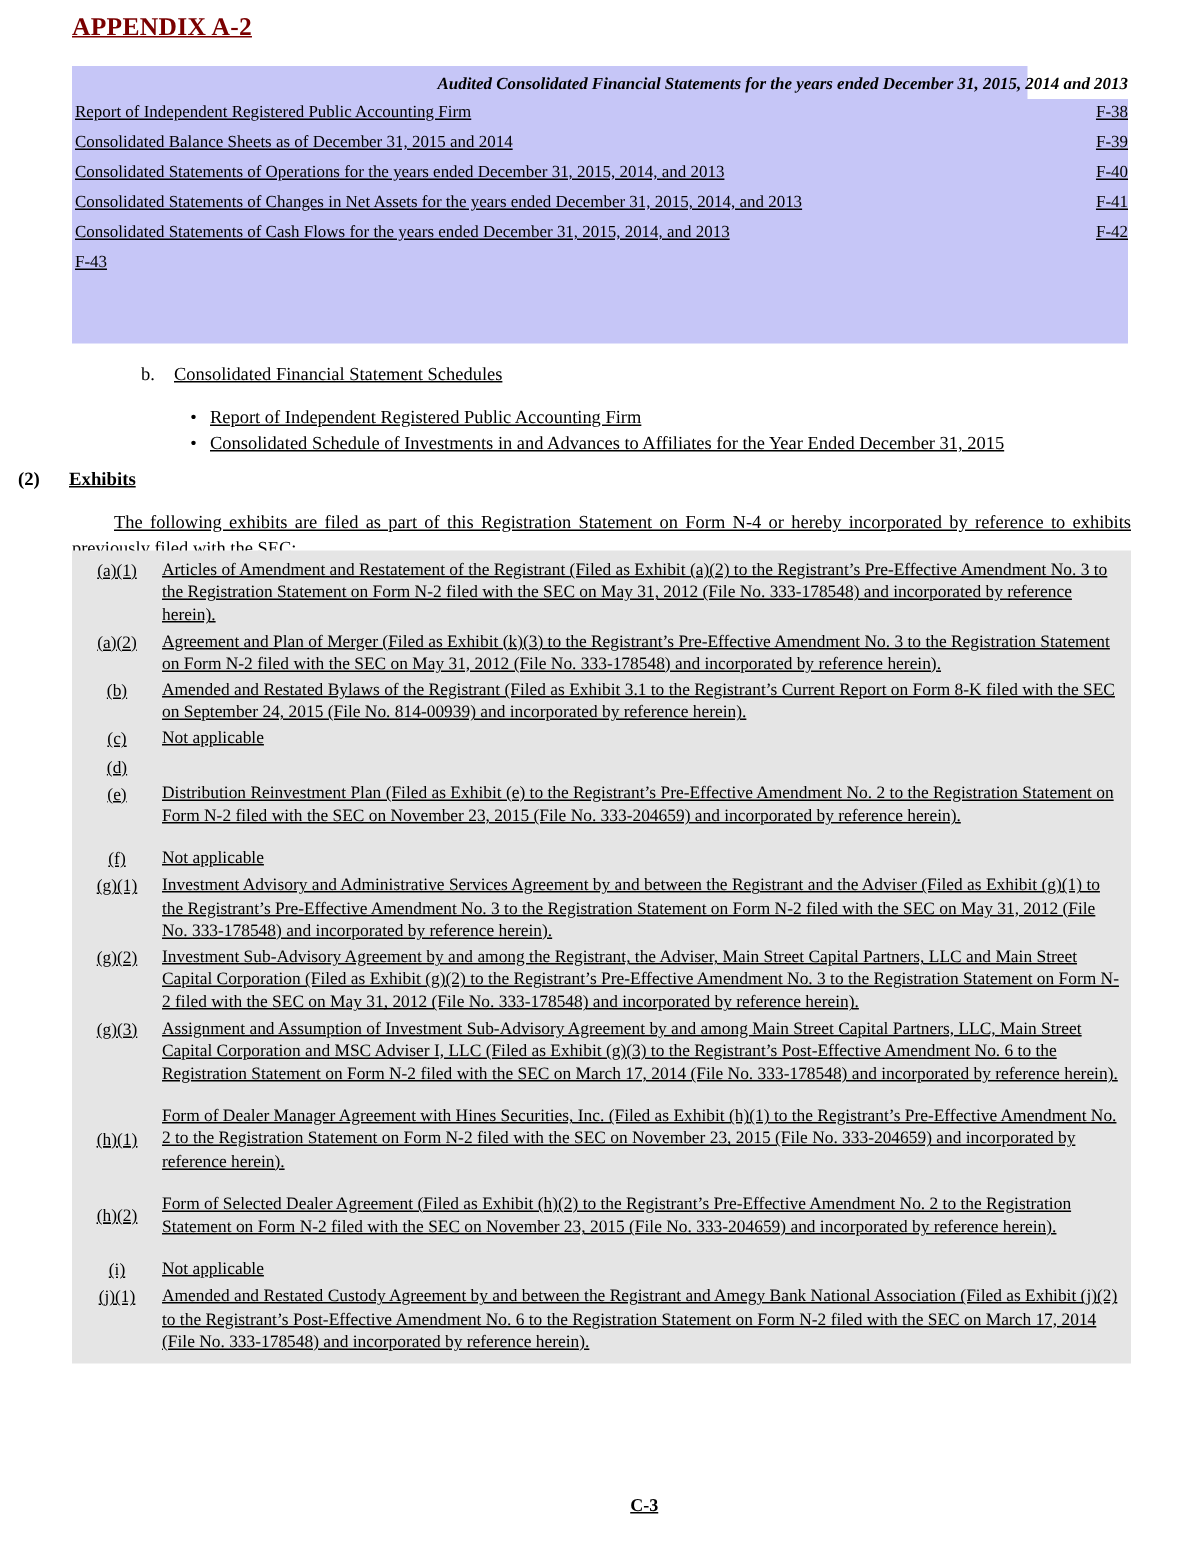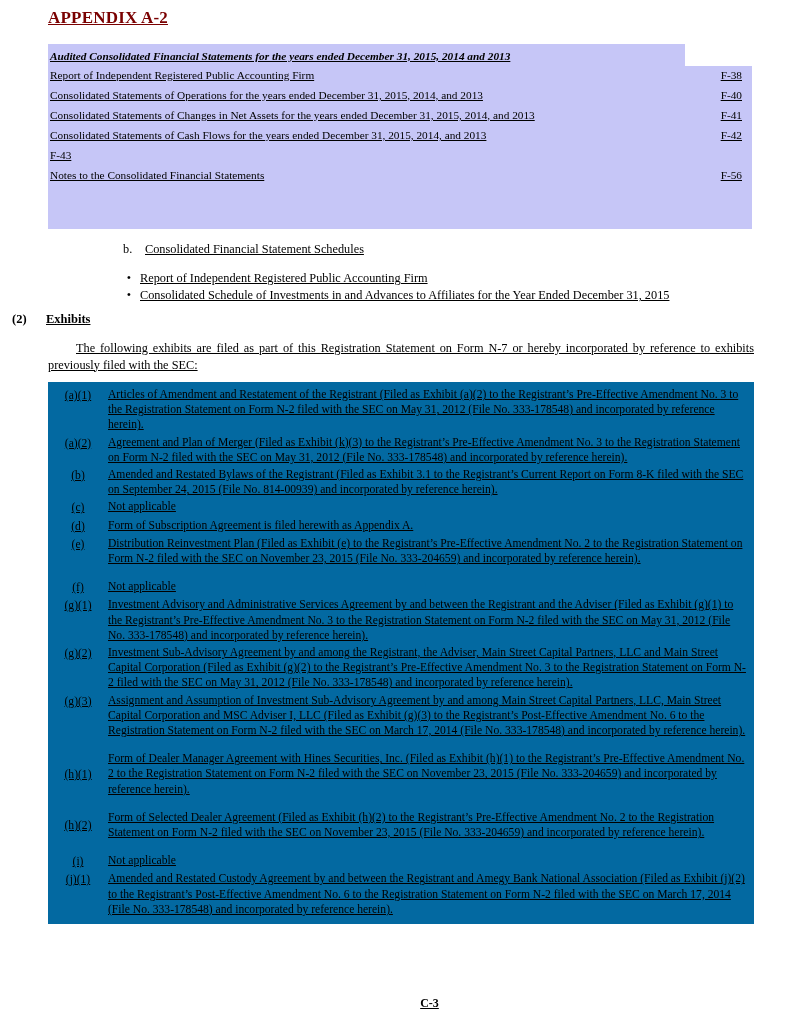--- a/index.html
+++ b/index.html
@@ -58,52 +58,51 @@
   }
   .toc-inner {
     position: relative;
     padding: 0;
   }
   .toc-heading {
     position: relative;
     font-size: 11.3px;
     font-weight: bold;
     font-style: italic;
-    text-decoration: underline;
     padding: 5px 0 0 2px;
     line-height: 14px;
     color: #000;
+    text-align: right;
   }
   .toc-row {
     position: relative;
     display: flex;
     justify-content: space-between;
     align-items: baseline;
     padding: 5px 0 1px 2px;
     font-size: 11.3px;
     line-height: 14px;
   }
   .toc-row .t {
     text-decoration: underline;
     color: #000;
   }
   .toc-row .p {
     text-decoration: underline;
     color: #000;
-    padding-right: 10px;
+    padding-right: 0;
     font-size: 11.3px;
   }
 
   
   .sec-b {
     position: absolute;
     left: 94px;
     top: 242px;
     font-size: 12.3px;
-    margin-left: 29px;
   }
   .sec-b .lab {
     display: inline-block;
     width: 22px;
   }
   .sec-b .txt {
     text-decoration: underline;
   }
   .bullets {
     position: absolute;
@@ -149,23 +148,23 @@
     text-align: justify;
   }
   .exh-para span {
     text-decoration: underline;
   }
 
   
   .exhibit-table {
     position: absolute;
     left: 48px;
-    top: 382px;
+    top: 367px;
     width: 706px;
-    background: #0369a1;
+    background: #e5e5e5;
     padding: 4px 0 6px 0;
     box-sizing: border-box;
   }
   .ex-row {
     display: flex;
     align-items: flex-start;
     padding: 1px 0 1px 0;
   }
   .ex-row .code {
     width: 60px;
@@ -223,37 +222,37 @@
     <div class="toc-shade"></div>
     <div class="toc-shade-cut"></div>
     <div class="toc-inner">
       <div class="toc-heading">Audited Consolidated Financial Statements for the years ended December 31, 2015, 2014 and 2013</div>
 
       <div class="toc-row">
         <div class="t">Report of Independent Registered Public Accounting Firm</div>
         <div class="p">F-38</div>
       </div>
       <div class="toc-row">
+        <div class="t">Consolidated Balance Sheets as of December 31, 2015 and 2014</div>
+        <div class="p">F-39</div>
+      </div>
+      <div class="toc-row">
         <div class="t">Consolidated Statements of Operations for the years ended December 31, 2015, 2014, and 2013</div>
         <div class="p">F-40</div>
       </div>
       <div class="toc-row">
         <div class="t">Consolidated Statements of Changes in Net Assets for the years ended December 31, 2015, 2014, and 2013</div>
         <div class="p">F-41</div>
       </div>
       <div class="toc-row">
         <div class="t">Consolidated Statements of Cash Flows for the years ended December 31, 2015, 2014, and 2013</div>
         <div class="p">F-42</div>
       </div>
       <div class="toc-row">
         <div class="p">F-43</div>
-      </div>
-      <div class="toc-row">
-        <div class="t">Notes to the Consolidated Financial Statements</div>
-        <div class="p">F-56</div>
       </div>
     </div>
   </div>
 
   <div class="sec-b">
     <span class="lab">b.</span><span class="txt">Consolidated Financial Statement Schedules</span>
   </div>
 
   <div class="bullets">
     <div class="row">
@@ -264,21 +263,21 @@
       <div class="bu">•</div>
       <div class="bt">Consolidated Schedule of Investments in and Advances to Affiliates for the Year Ended December 31, 2015</div>
     </div>
   </div>
 
   <div class="exh-head">
     <span class="num">(2)</span><span class="lbl">Exhibits</span>
   </div>
 
   <div class="exh-para">
-    <span>The following exhibits are filed as part of this Registration Statement on Form N-7 or hereby incorporated by reference to exhibits previously filed with the SEC:</span>
+    <span>The following exhibits are filed as part of this Registration Statement on Form N-4 or hereby incorporated by reference to exhibits previously filed with the SEC:</span>
   </div>
 
   <div class="exhibit-table">
 
     <div class="ex-row">
       <div class="code">(a)(1)</div>
       <div class="desc">Articles of Amendment and Restatement of the Registrant (Filed as Exhibit (a)(2) to the Registrant’s Pre-Effective Amendment No. 3 to the Registration Statement on Form N-2 filed with the SEC on May 31, 2012 (File No. 333-178548) and incorporated by reference herein).</div>
     </div>
 
     <div class="ex-row">
@@ -291,21 +290,20 @@
       <div class="desc">Amended and Restated Bylaws of the Registrant (Filed as Exhibit 3.1 to the Registrant’s Current Report on Form 8-K filed with the SEC on September 24, 2015 (File No. 814-00939) and incorporated by reference herein).</div>
     </div>
 
     <div class="ex-row">
       <div class="code">(c)</div>
       <div class="desc">Not applicable</div>
     </div>
 
     <div class="ex-row">
       <div class="code">(d)</div>
-      <div class="desc">Form of Subscription Agreement is filed herewith as Appendix A.</div>
     </div>
 
     <div class="ex-row">
       <div class="code">(e)</div>
       <div class="desc">Distribution Reinvestment Plan (Filed as Exhibit (e) to the Registrant’s Pre-Effective Amendment No. 2 to the Registration Statement on Form N-2 filed with the SEC on November 23, 2015 (File No. 333-204659) and incorporated by reference herein).</div>
     </div>
 
     <div class="spacer-row"></div>
 
     <div class="ex-row">

